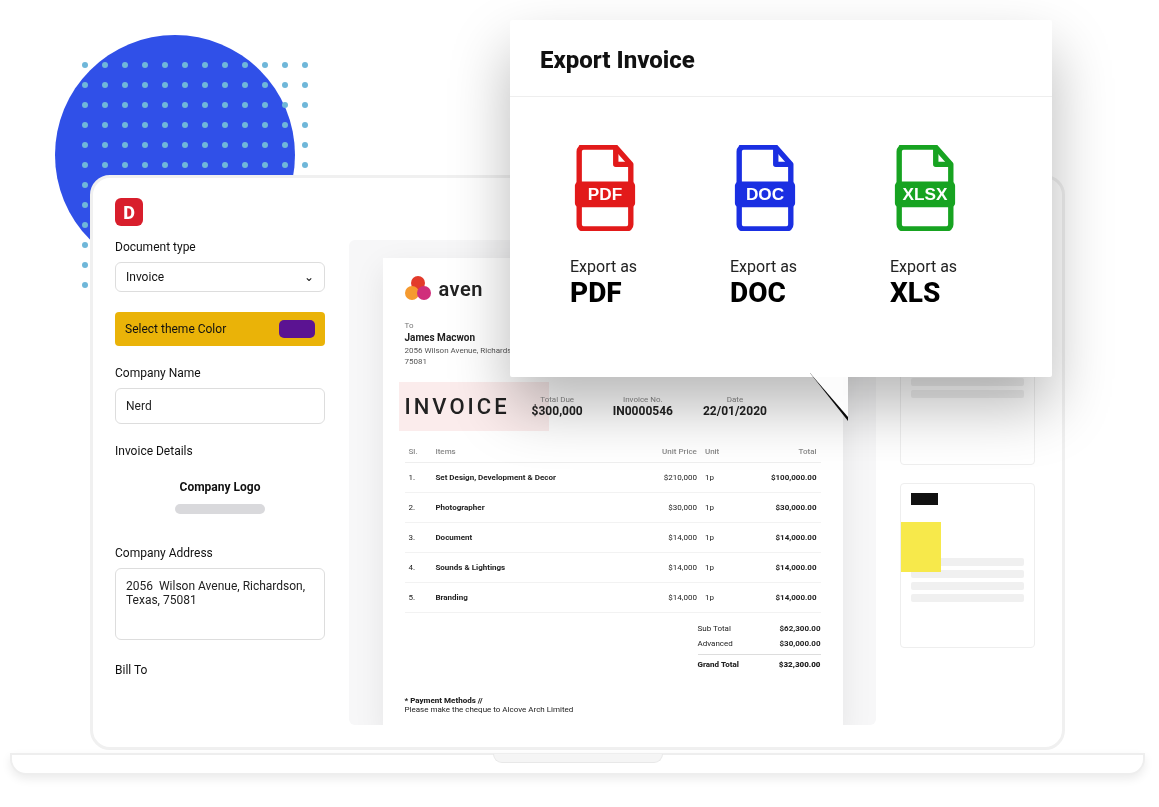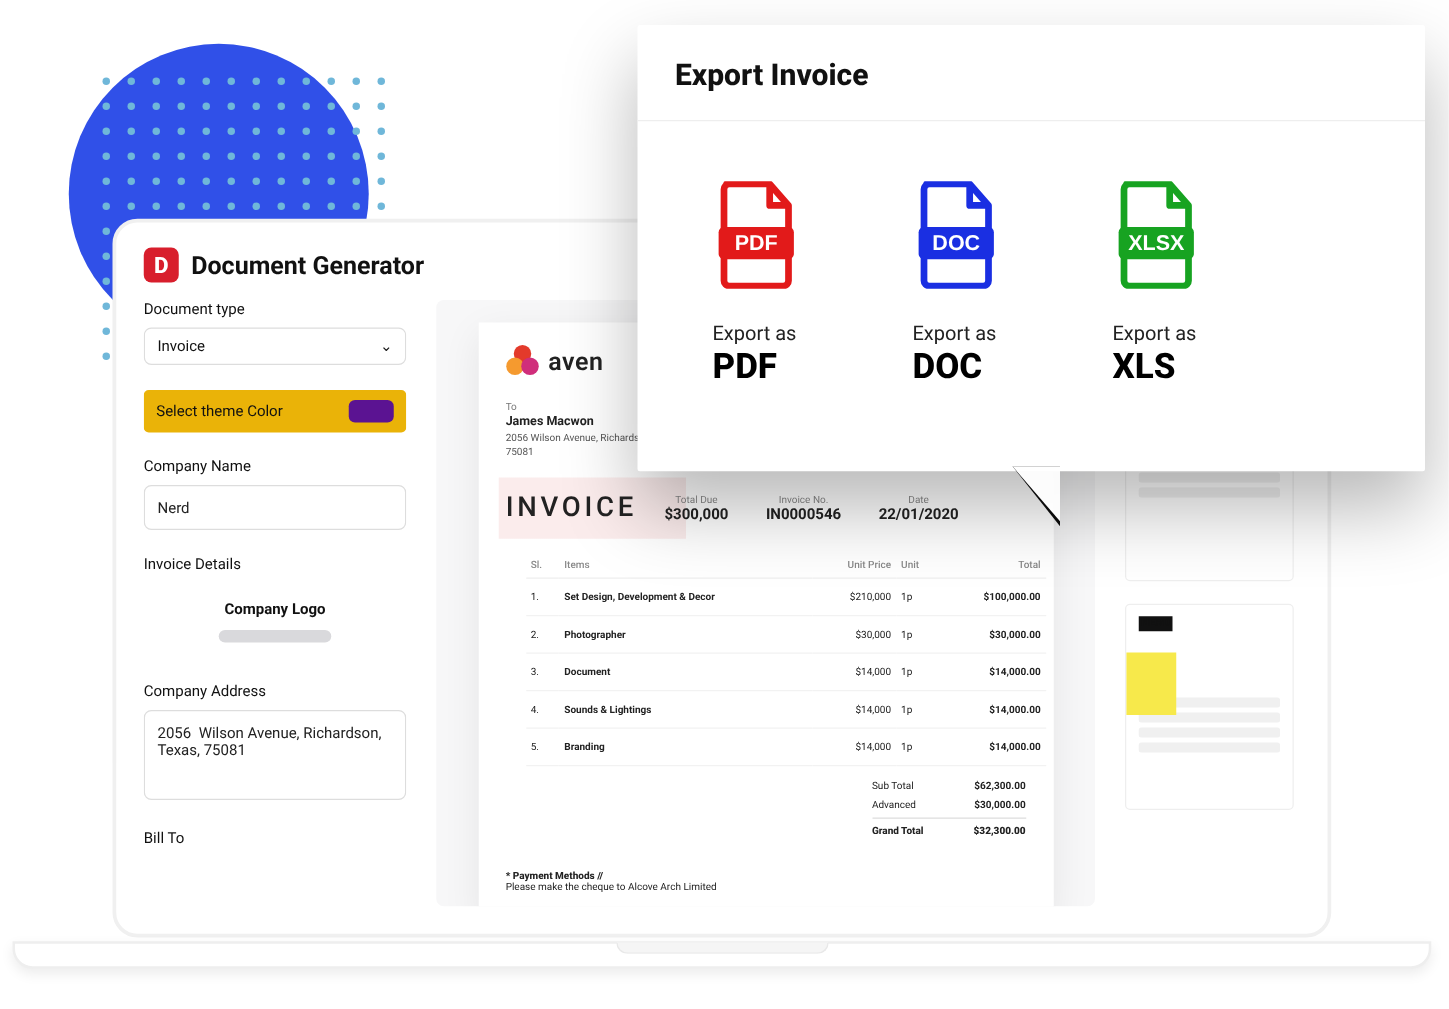--- a/index.html
+++ b/index.html
@@ -189,21 +189,21 @@
   .inv-title-row {
     display:flex; align-items:center; gap:22px;
     background: linear-gradient(90deg, #fbecec 0 35%, transparent 35%);
     padding: 12px 6px;
     margin: 14px -6px 10px;
   }
   .inv-title { font-size: 22px; letter-spacing: 3px; font-weight: 500; }
   .inv-meta { display:flex; gap:30px; font-size: 9px; }
   .inv-meta .m-label { color:#888; font-size:8px;text-align:center; }
   .inv-meta .m-val { font-weight:700; font-size: 12px; }
-  table.inv-items { width:100%; border-collapse: collapse; font-size: 8px; margin-left: 16px; }
+  table.inv-items { width:100%; border-collapse: collapse; font-size: 8px; }
   table.inv-items th { text-align:left; color:#888; font-weight:500; padding: 6px 4px; border-bottom: 1px solid #eee; }
   table.inv-items th.r, table.inv-items td.r { text-align:right; }
   table.inv-items td { padding: 10px 4px; border-bottom: 1px solid #f2f2f2; }
   .inv-totals { margin-top: 8px; float:right; font-size:8px; }
   .inv-totals div { display:flex; justify-content:space-between; gap:40px; padding: 3px 0;}
   .inv-totals .grand { font-weight:800; border-top: 1px solid #ddd; margin-top:3px; padding-top:5px;justify-content:center;}
   .inv-paynote { clear:both; padding-top: 24px; font-size:8px;}
   .inv-paynote b { font-weight:800;}
   
   .thumbs {
@@ -225,21 +225,21 @@
     overflow: hidden;
   }
   .thumb .bars span{ display:inline-block; width:7px; height:7px; border-radius:50%; margin-left:2px;}
   .thumb .bars { position:absolute; top:8px; right:8px;}
   .thumb .t-row { height:8px; background:#f0f0f0; margin:4px 0; border-radius:2px;}
   .thumb2 .yellow { position:absolute; left:0; top:38px; width:40px; height:50px; background:#f7e94b;}
   
   .export-pop {
     position: absolute;
     left: 510px; top: 20px;
-    width: 630px;
+    width: 542px;
     background:#fff;
     border-radius: 2px;
     box-shadow: 0 30px 60px rgba(0,0,0,.28);
     z-index: 10;
     padding-bottom: 38px;
   }
   .export-pop-header {
     padding: 26px 30px 22px;
     font-size: 24px;
     font-weight: 800;
@@ -425,21 +425,20 @@
     <span></span>
     <span></span>
     <span></span>
   </div>
 
 <div class="laptop">
   <div class="laptop-screen">
 
     <div class="app-header">
       <div class="app-logo">D</div>
-      <div class="app-title">Document Generator</div>
     </div>
 
     <div class="app-body">
 
       <div class="sidebar">
         <div class="sb-section">
           <span class="sb-label">Document type</span>
           <div class="sb-select">
             <span>Invoice</span>
             <span class="sb-chev">⌄</span>

